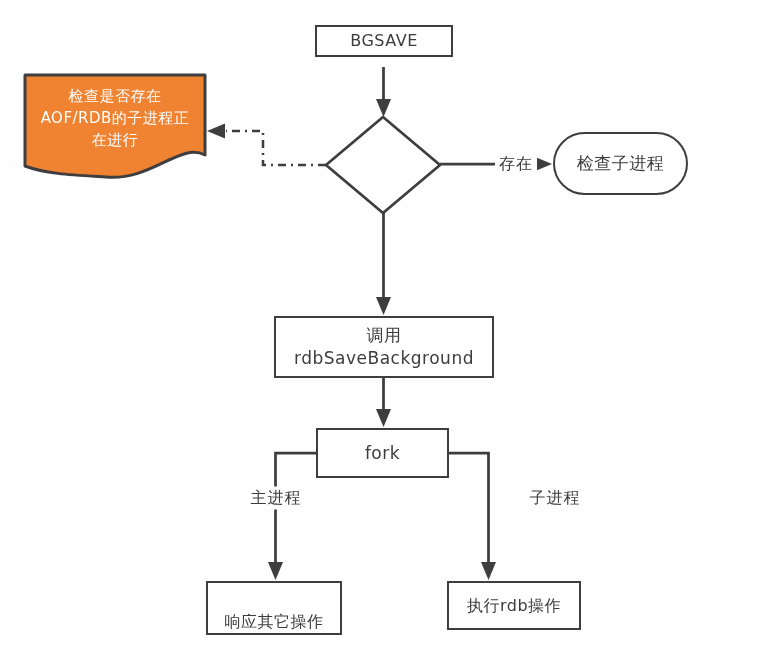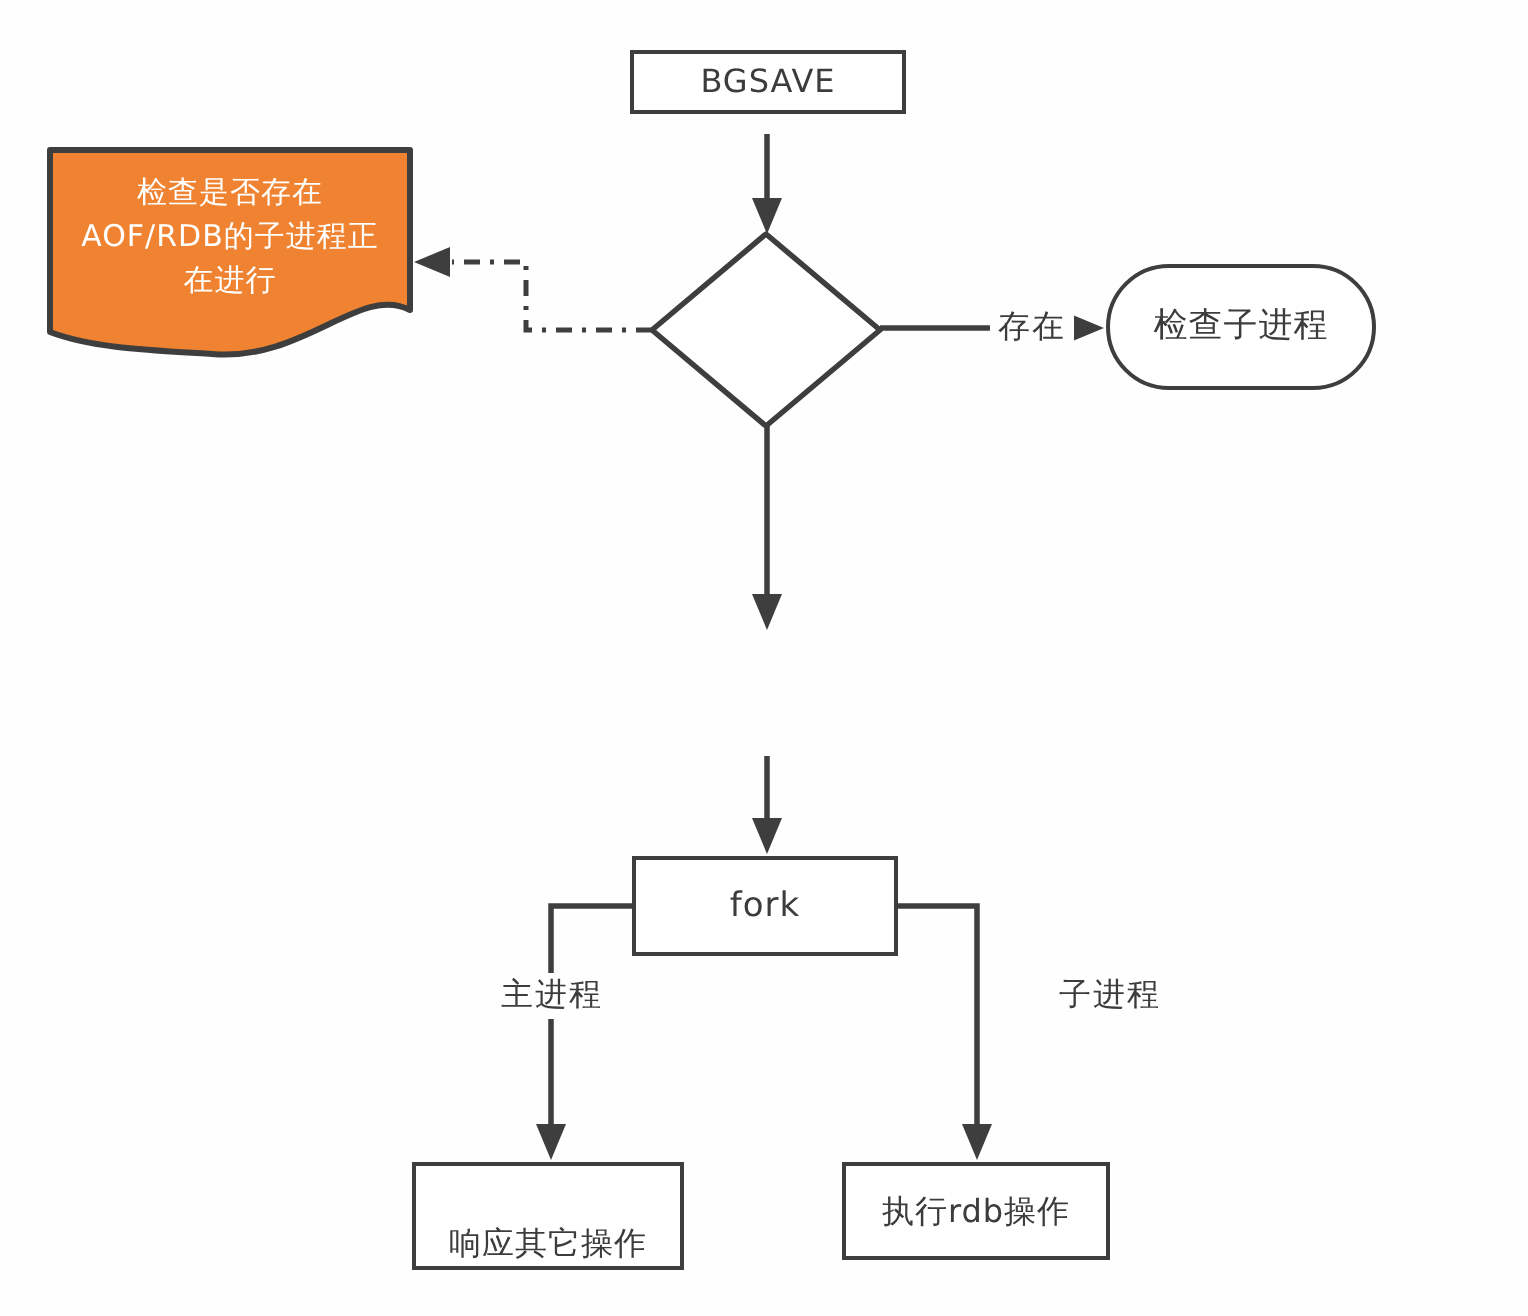--- a/index.html
+++ b/index.html
@@ -106,30 +106,34 @@
 
   <div class="node" style="left:315px;top:25px;width:138px;height:32px;">
     <span>BGSAVE</span>
   </div>
 
 
   <div class="node stadium" style="left:553px;top:132px;width:135px;height:63px;font-size:17px;">
     <span>检查子进程</span>
   </div>
 
+  <div class="node" style="left:274px;top:316px;width:220px;height:62px;font-size:17px;">
+    <span>调用</span>
+    <span>rdbSaveBackground</span>
+  </div>
 
   <div class="node" style="left:316px;top:428px;width:133px;height:50px;font-size:17px;">
     <span>fork</span>
   </div>
 
   <div class="node" style="left:206px;top:581px;width:136px;height:54px;justify-content:flex-end;">
     <span>响应其它操作</span>
   </div>
 
-  <div class="node" style="left:421px;top:581px;width:134px;height:49px;">
+  <div class="node" style="left:447px;top:581px;width:134px;height:49px;">
     <span>执行rdb操作</span>
   </div>
 
   <div class="floating-label" style="left:516px;top:164px;">存在</div>
 
 
   <div class="floating-label" style="left:276px;top:498px;">主进程</div>
 
   <div class="floating-label" style="left:520px;top:498px;margin-left:35px;">子进程</div>
 

